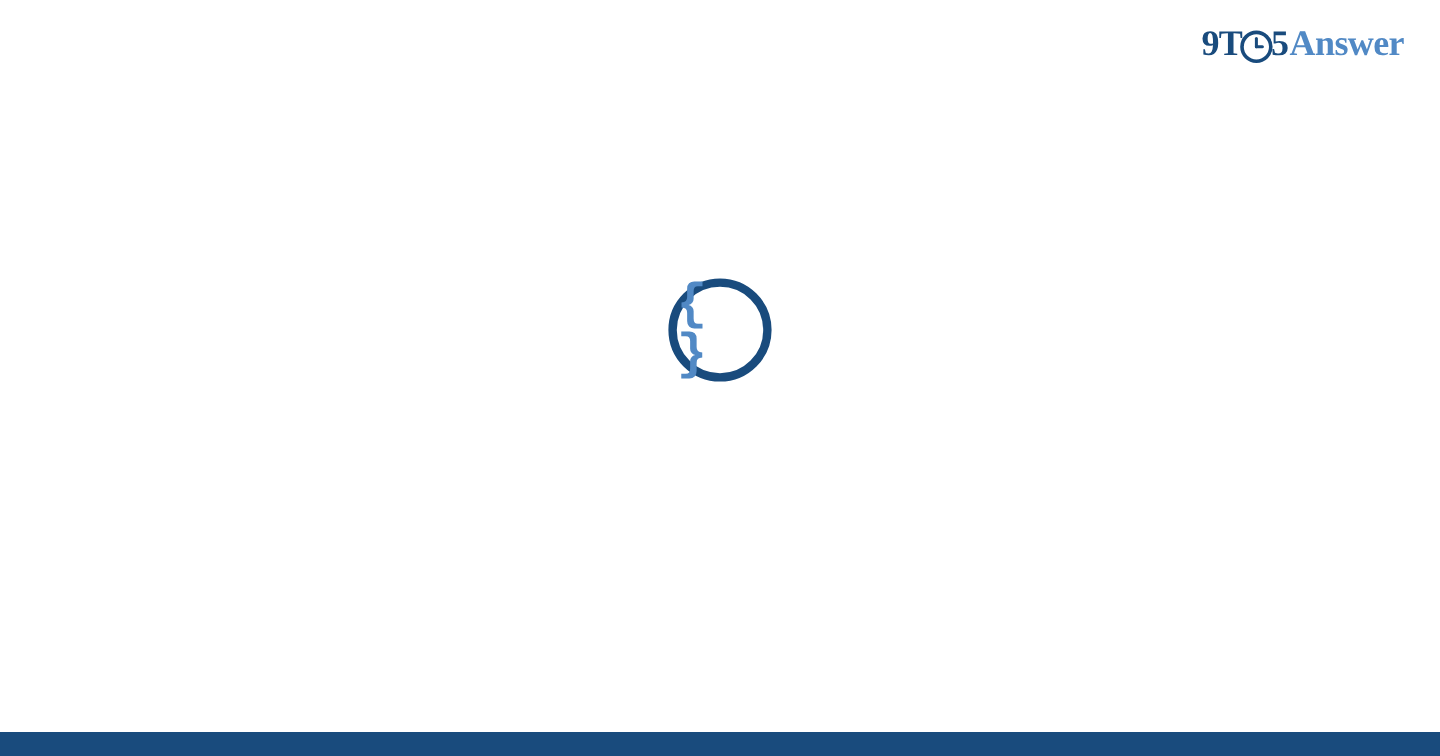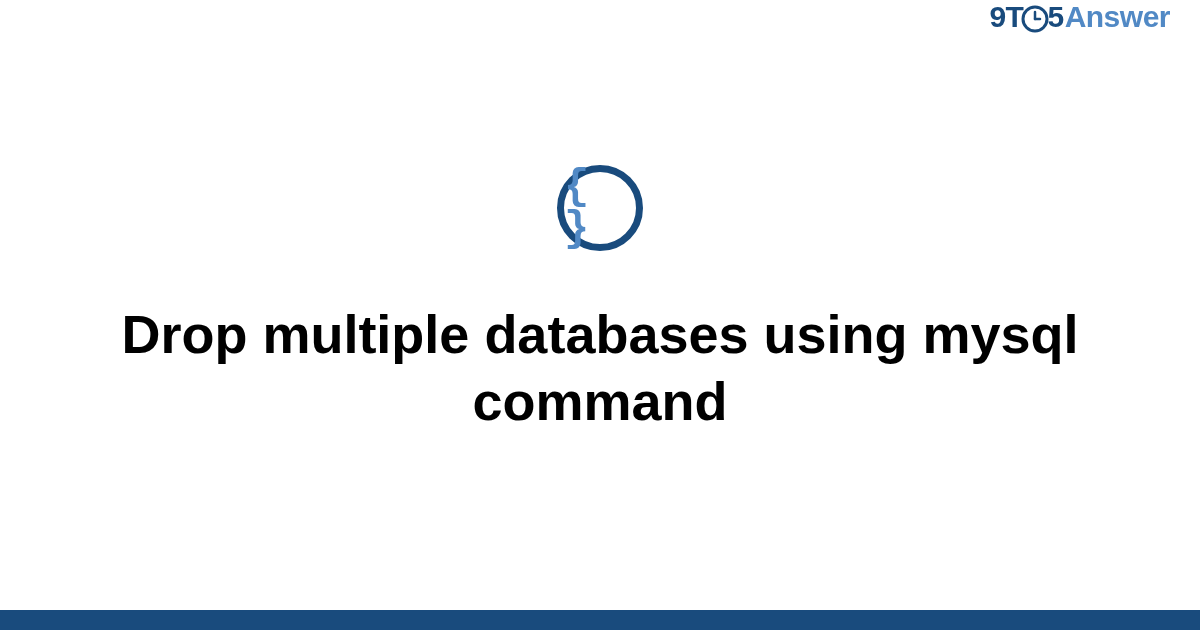--- a/index.html
+++ b/index.html
@@ -10,24 +10,25 @@
     body {
       width: 1200px;
       height: 630px;
       background: #ffffff;
       font-family: Arial, Helvetica, sans-serif;
       position: relative;
       overflow: hidden;
     }
     .header {
       position: absolute;
-      top: 0;
+      top: 20px;
       right: 30px;
       display: flex;
       align-items: center;
+      font-family: Liberation Serif, serif;
     }
     .logo-text {
       font-size: 30px;
       font-weight: bold;
       letter-spacing: -0.5px;
     }
     .logo-9t {
       color: #194b7d;
     }
     .logo-clock {
@@ -103,16 +104,15 @@
           <line x1="14" y1="14" x2="19" y2="14" stroke="#194b7d" stroke-width="2.5" stroke-linecap="round"></line>
         </svg>
       </span><span class="logo-5">5</span><span class="logo-answer">Answer</span>
   </span>
 </div>
 
 <div class="content">
   <div class="icon-circle">
     <span class="braces">{ }</span>
   </div>
-  <h1 class="title">Drop multiple databases using mysql command</h1>
 </div>
 
 <div class="footer-bar"></div>
 
 </body></html>

